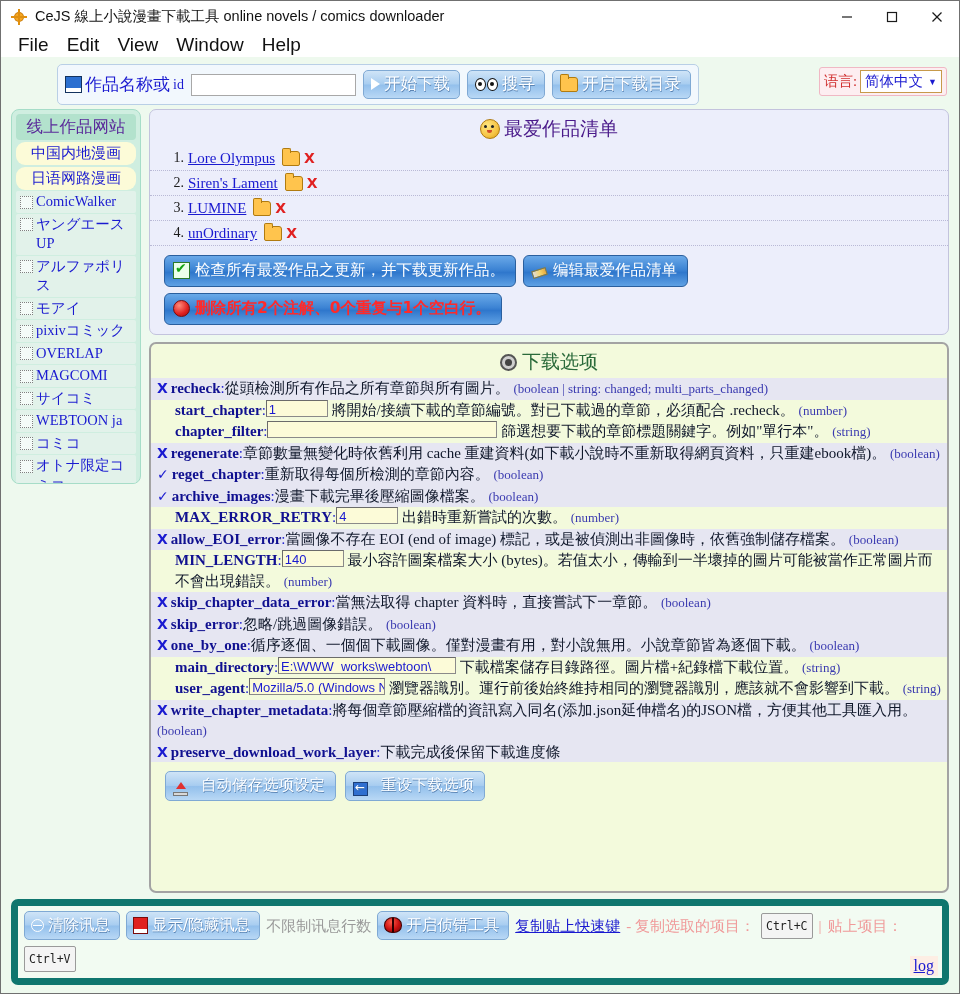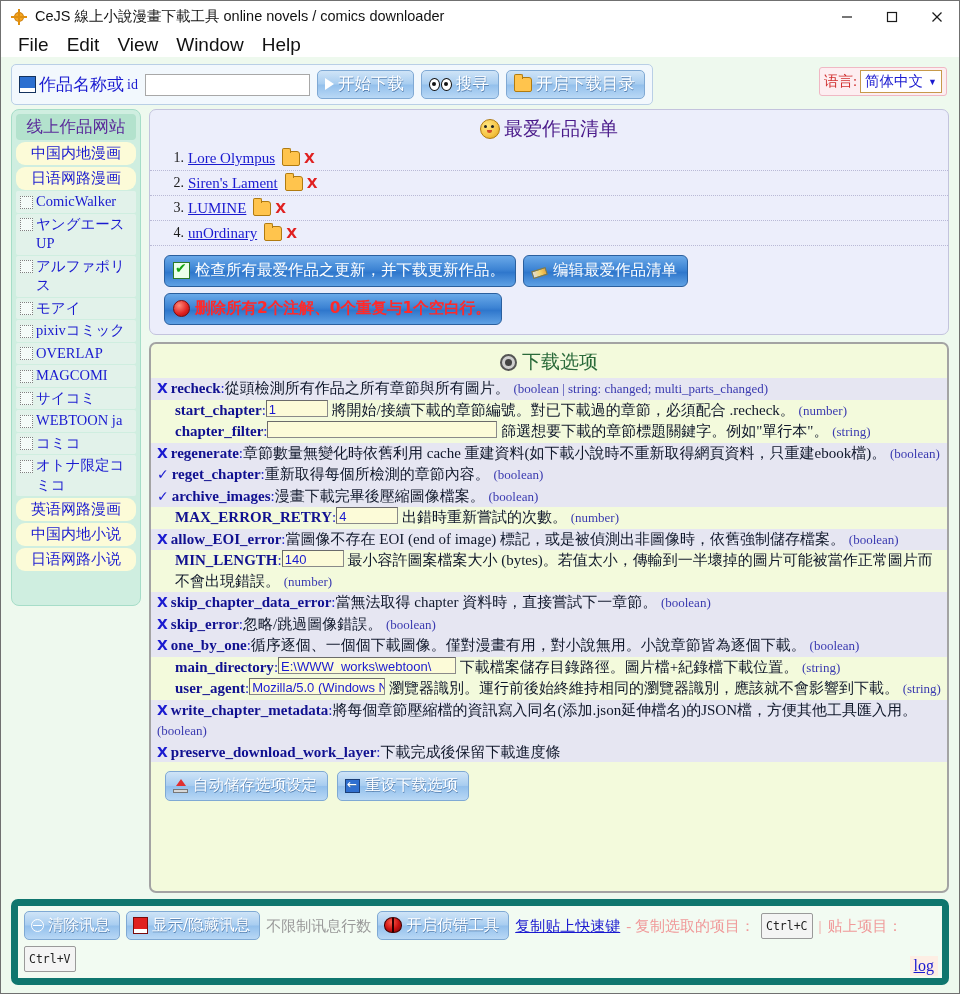--- a/index.html
+++ b/index.html
@@ -96,20 +96,21 @@
   }
 
   
   .toolbar-wrap {
     background: #eef9ee;
     padding: 7px 10px 4px 10px;
     display: flex;
     align-items: flex-end;
     flex: 0 0 auto;
     position: relative;
+    margin-left: 46px;
   }
   .toolbar-box {
     border: 1px solid #b9cfe6;
     border-radius: 5px;
     background: #f2f8fd;
     padding: 5px 7px;
     display: flex;
     align-items: center;
     gap: 7px;
   }
@@ -237,21 +238,21 @@
 
   
   .sidebar {
     width: 130px;
     flex: 0 0 130px;
     border: 1px solid #a6ddc8;
     border-radius: 8px;
     background: #cfeee0;
     padding: 4px 4px 6px 4px;
     box-sizing: border-box;
-    height: 497px;
+    height: 375px;
     overflow: hidden;
   }
   .sb-title {
     background: #b3e2cd;
     border-radius: 4px;
     text-align: center;
     color: #5a2a9a;
     font-size: 16.5px;
     line-height: 21px;
     padding: 2px 0 3px 0;
@@ -509,21 +510,21 @@
     gap: 9px;
     padding: 9px 0 8px 14px;
   }
   .btn-soft {
     background: linear-gradient(to bottom, #cfe4f7 0%, #a8cdf0 48%, #93c0ec 52%, #b9d8f5 100%);
     border: 1px solid #7fa9d4;
     border-radius: 5px;
     color: #ffffff;
     font-size: 15.5px;
     padding: 3px 10px 4px 7px;
-    display: flex; align-items: center; gap: 5px;
+    display: flex; align-items: flex-end; gap: 13px;
     white-space: nowrap;
     text-shadow: 0.5px 0.5px 0 #5b84b3;
     font-family: "DejaVu Sans", sans-serif;
   }
   .ic-save {
     width: 15px; height: 14px; position: relative; flex: 0 0 auto;
   }
   .ic-save::before {
     content: "";
     position: absolute; left: 3px; top: 0;

